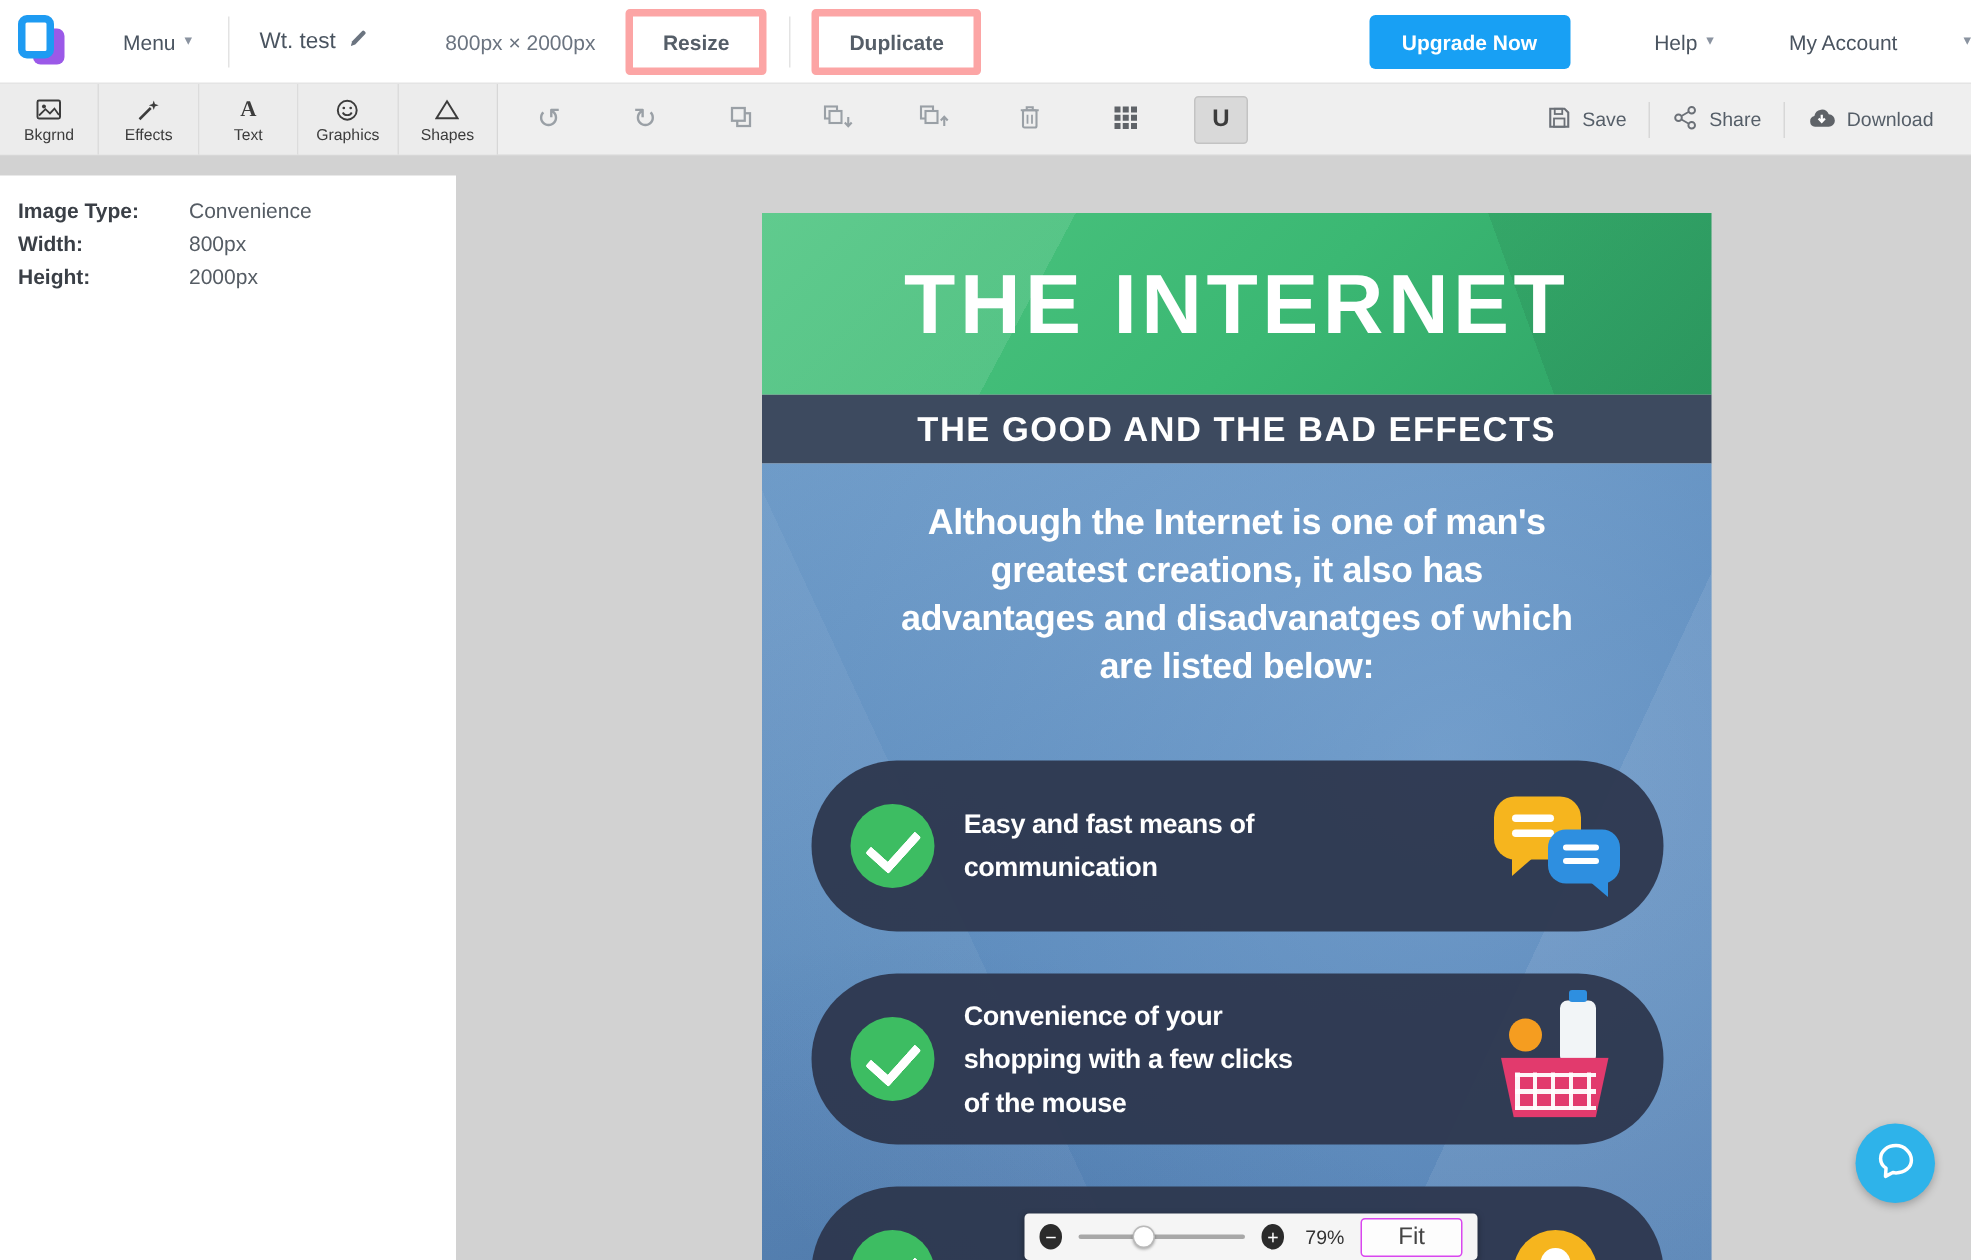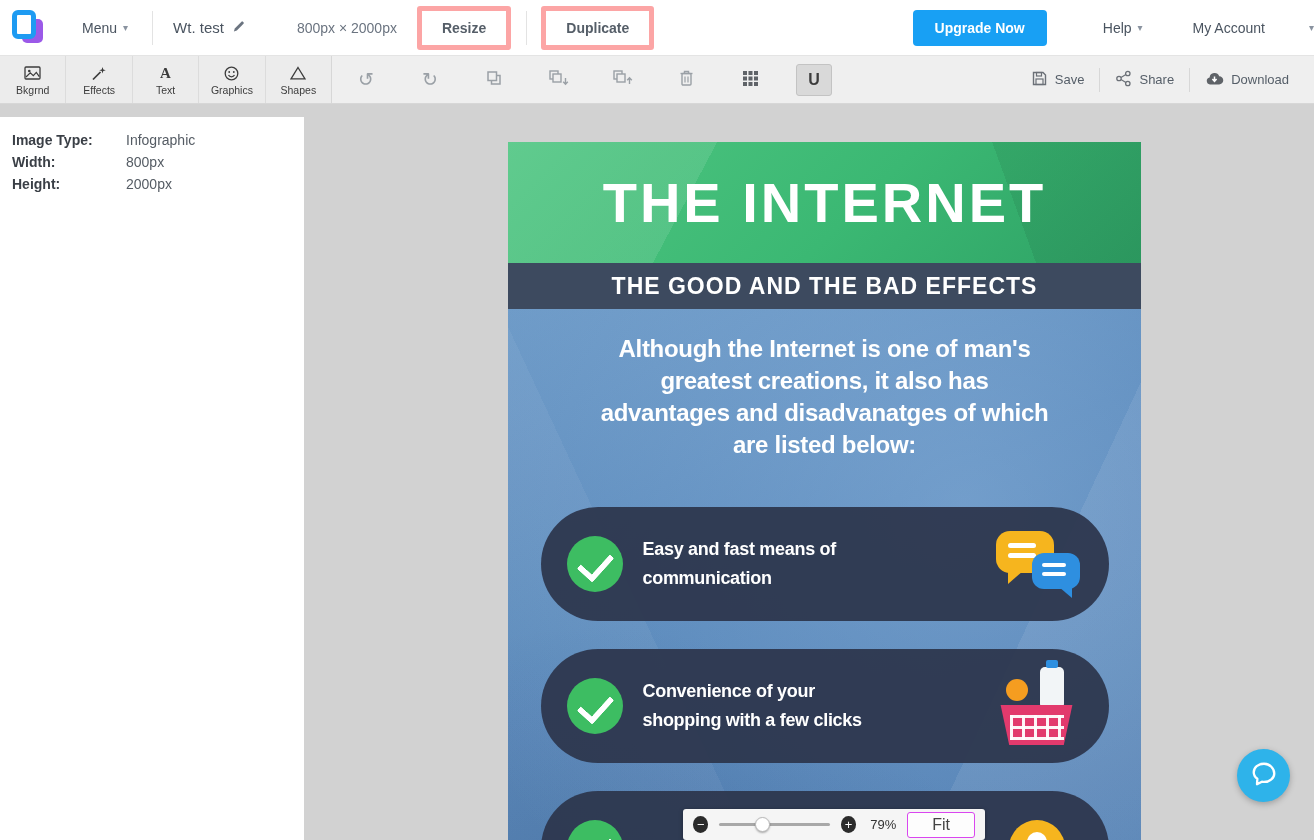--- a/index.html
+++ b/index.html
@@ -326,21 +326,21 @@
           </svg>
       </span>
       <span>Download</span>
     </button>
   </div>
 </div>
 
 <aside class="props">
   <div class="prow">
     <span class="plabel">Image Type:</span>
-    <span class="pvalue">Infographic</span>
+    <span class="pvalue">Convenience</span>
   </div>
   <div class="prow">
     <span class="plabel">Width:</span>
     <span class="pvalue">800px</span>
   </div>
   <div class="prow">
     <span class="plabel">Height:</span>
     <span class="pvalue">2000px</span>
   </div>
 </aside>
@@ -376,20 +376,21 @@
                 <div class="tail-b"></div>
             </div>
           </div>
         </div>
 
         <div class="pill">
           <div class="check"></div>
           <div class="pill-text">
             <div>Convenience of your</div>
             <div>shopping with a few clicks</div>
+            <div>of the mouse</div>
           </div>
           <div class="pill-icon">
             <div class="basket-ic">
               <div class="bottle"></div>
               <div class="fruit"></div>
               <div class="basket-body"></div>
             </div>
           </div>
         </div>
 

